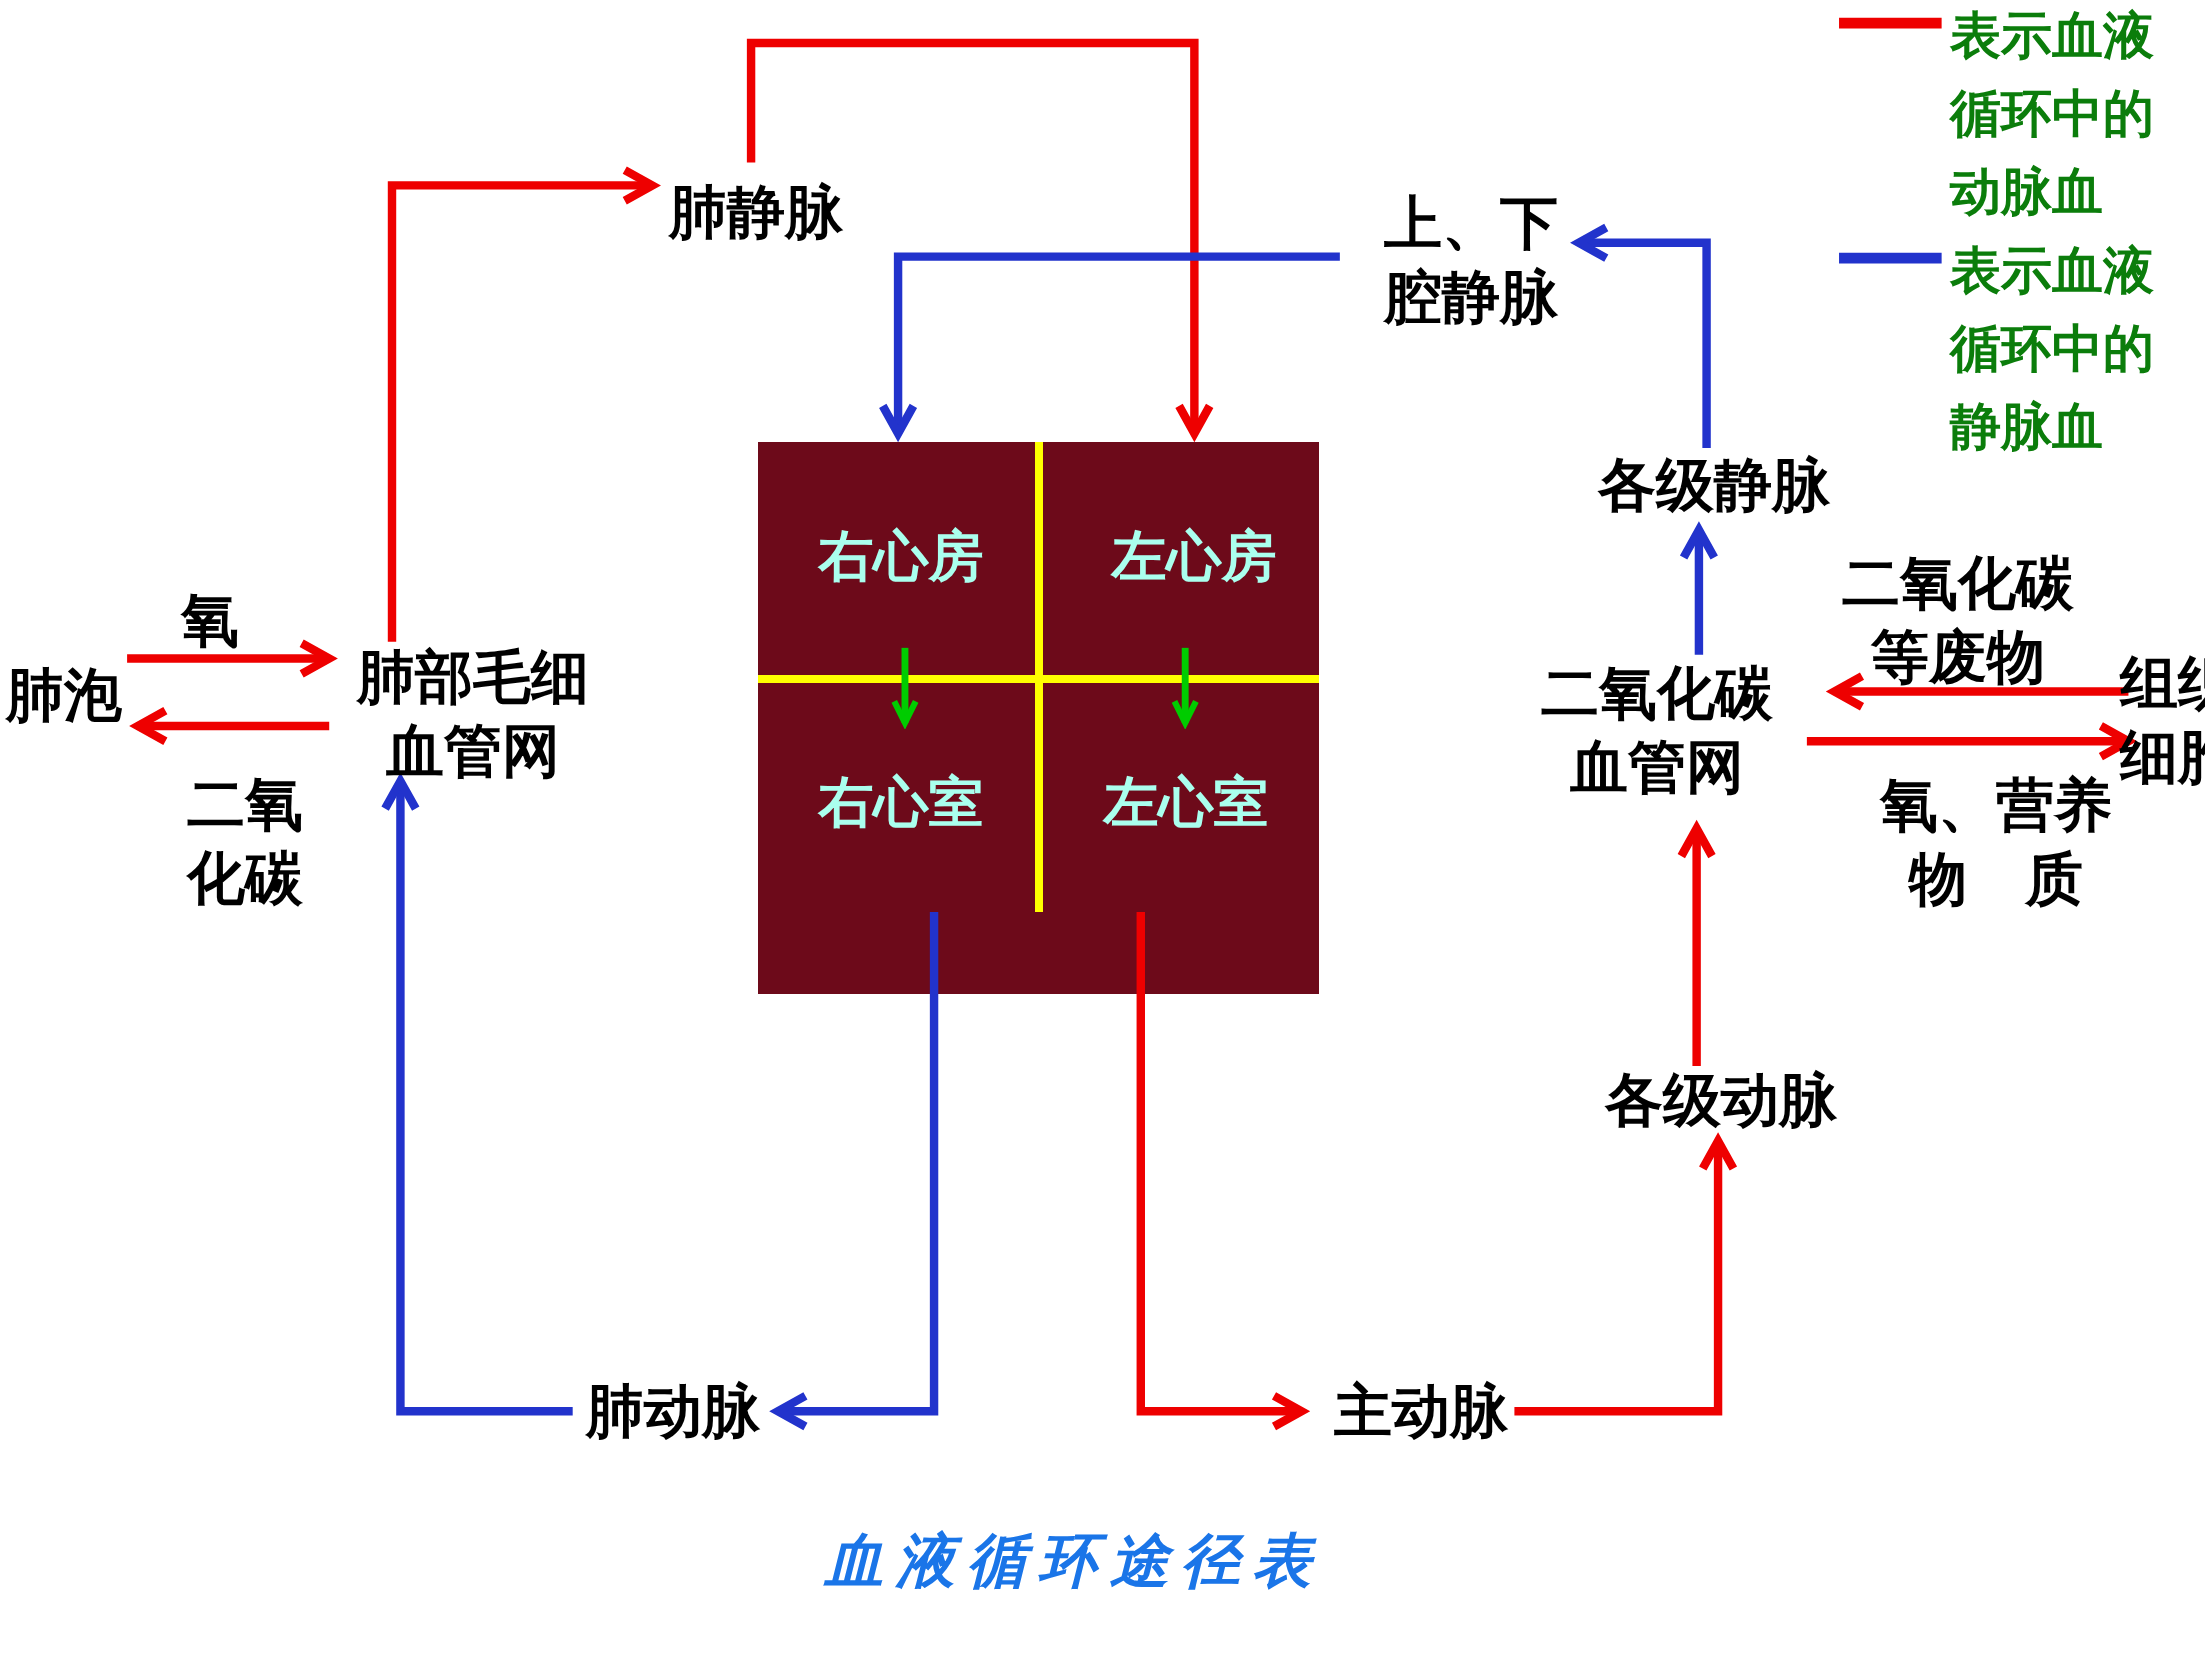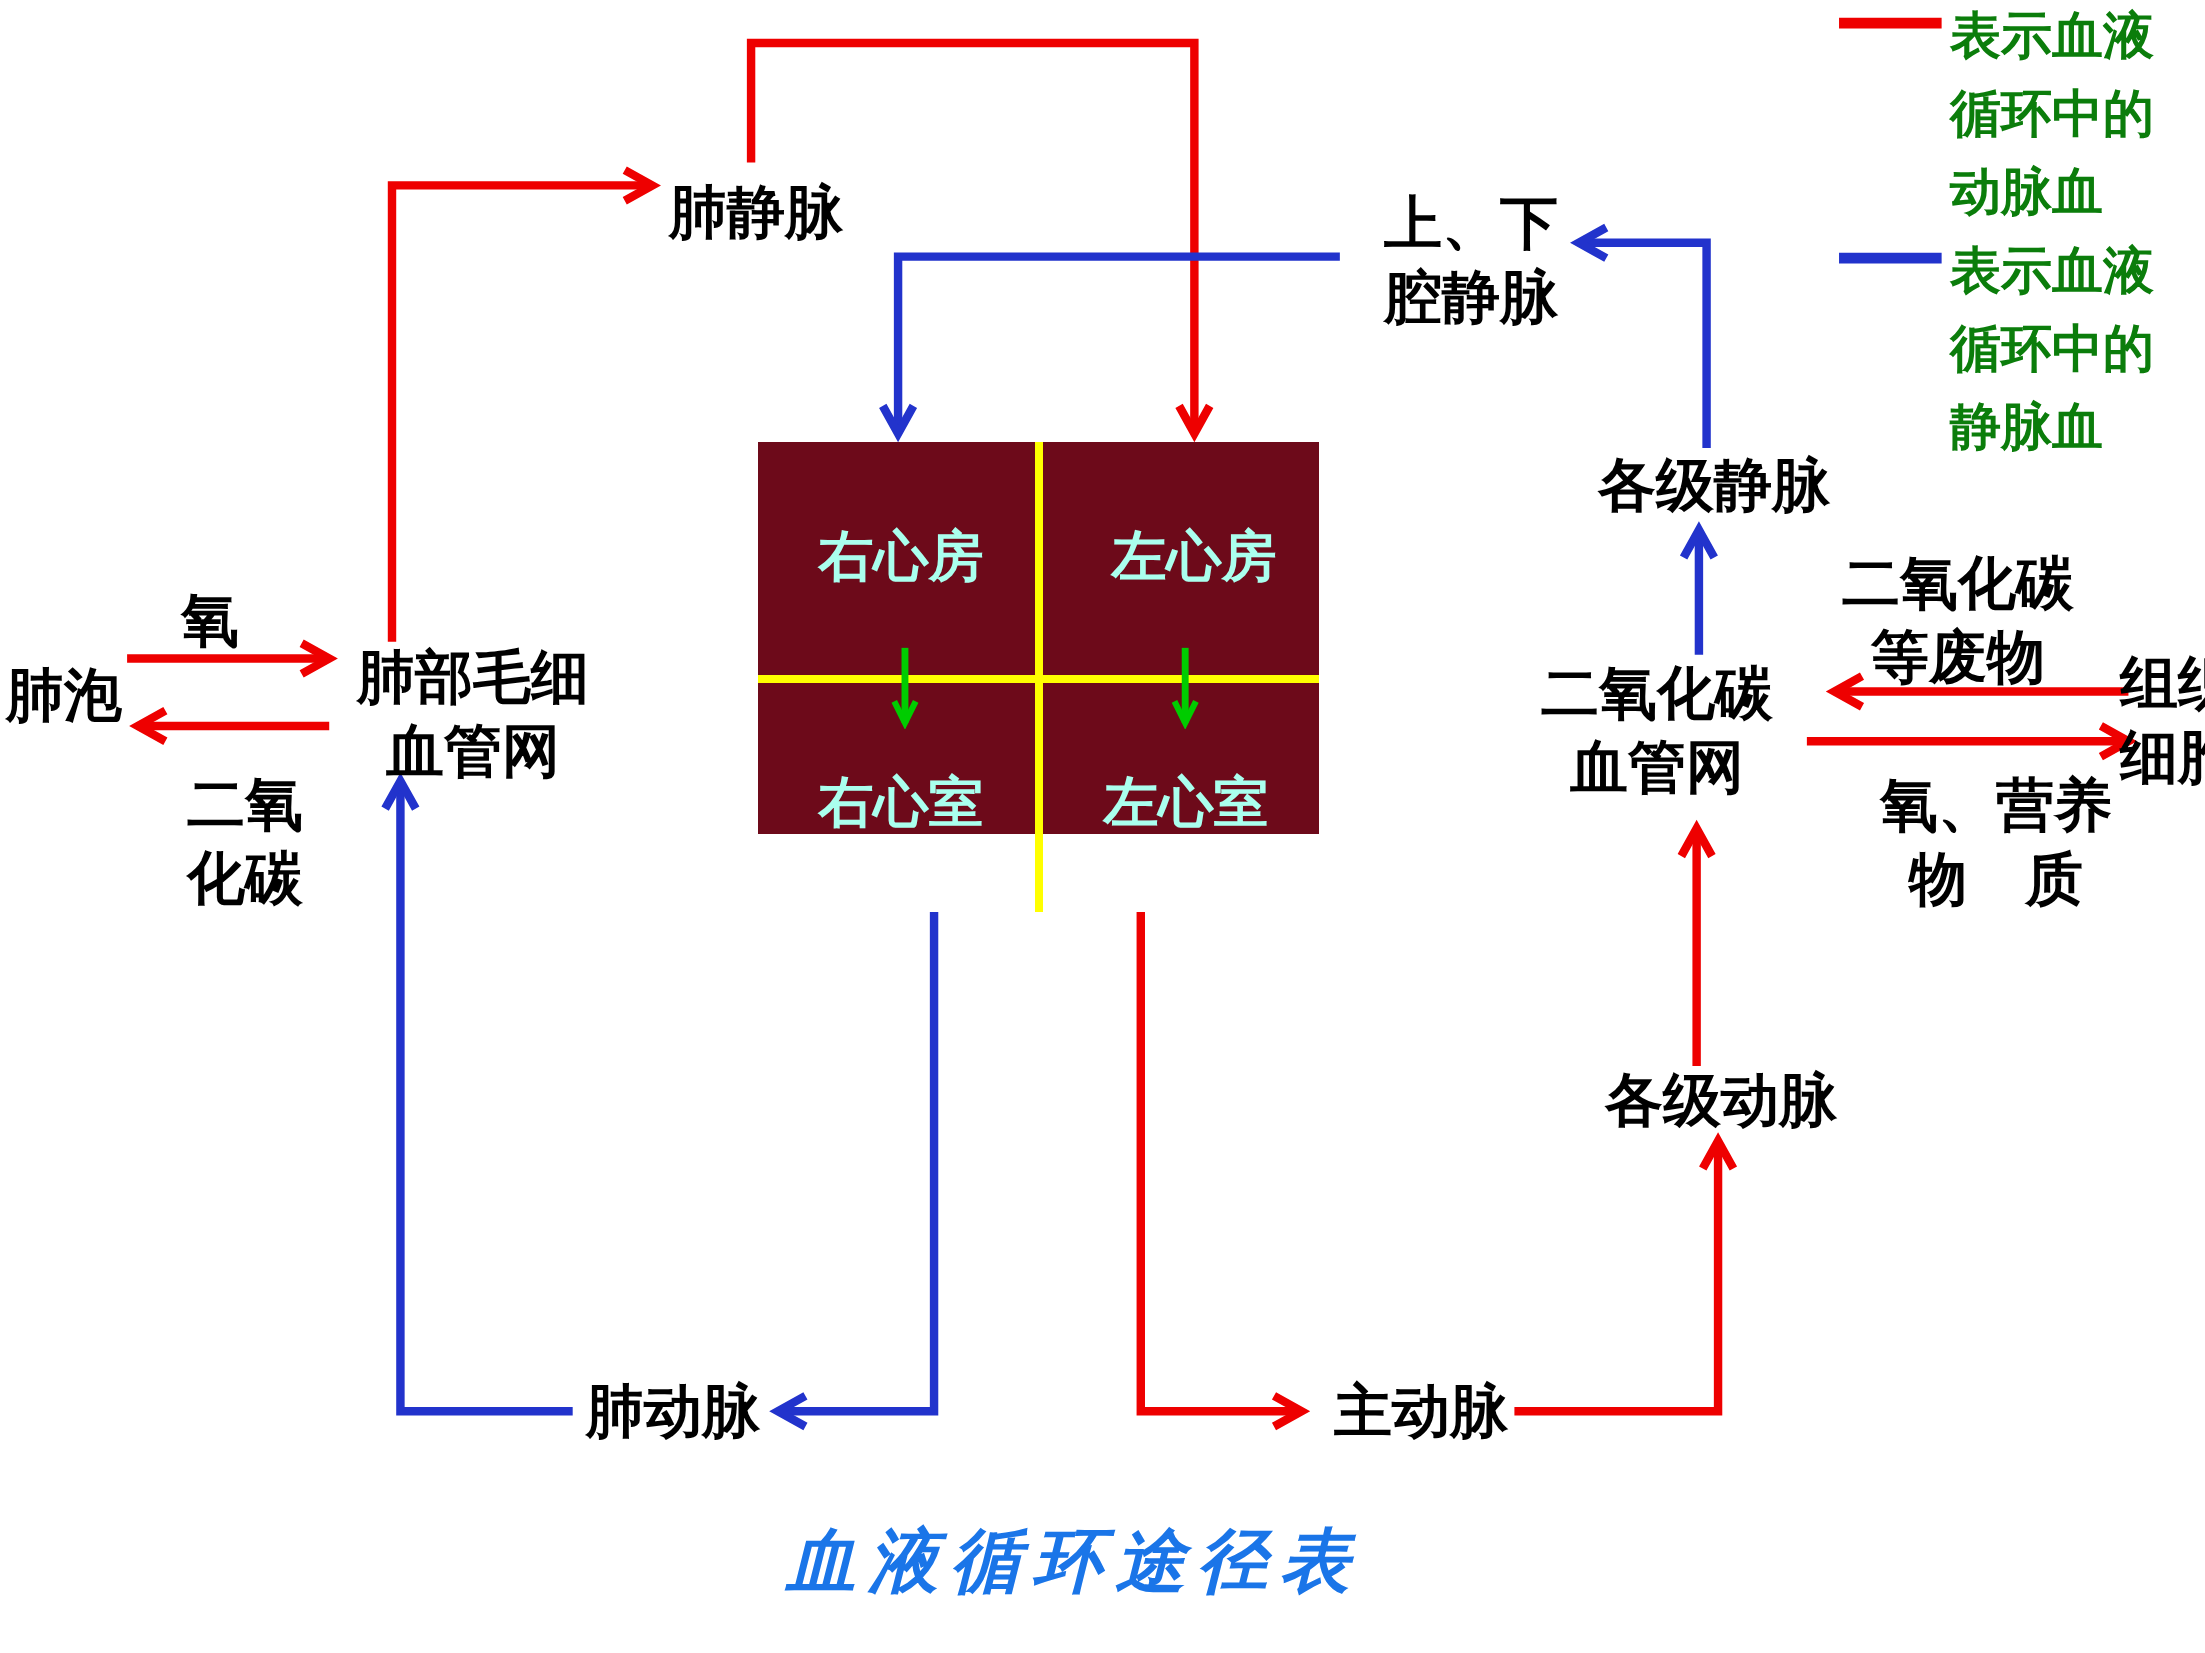--- a/index.html
+++ b/index.html
@@ -13,21 +13,21 @@
   .art { stroke: var(--c-arterial_red,#e00); }
   .ven { stroke: var(--c-venous_blue,#23c); }
   .grn { stroke: var(--c-flow_arrow_green,#0c0); stroke-width:9px !important; }
   .thick { stroke-width:14px !important; }
   marker path { fill:none; }
   #m-art path { stroke: var(--c-arterial_red,#e00); stroke-width:11px; }
   #m-ven path { stroke: var(--c-venous_blue,#23c); stroke-width:11px; }
   #m-grn path { stroke: var(--c-flow_arrow_green,#0c0); stroke-width:8px; }
 
   .heart {
-    position:absolute; left:758px; top:442px; width:561px; height:392px;
+    position:absolute; left:758px; top:442px; width:561px; height:552px;
     background: var(--c-heart_background,#6d0a1a); z-index:1;
   }
   .heart .vdiv { position:absolute; left:277px; top:0; width:7.7px; height:470px; background:var(--c-heart_divider_yellow,#ff0); }
   .heart .hdiv { position:absolute; left:0; top:233px; width:561px; height:7.7px; background:var(--c-heart_divider_yellow,#ff0); }
   .chamber {
     position:absolute; transform:translate(-50%,-50%);
     color: var(--c-chamber_text_cyan,#aaffee);
     font-size:55px; font-weight:bold; white-space:nowrap; z-index:3;
   }
   .lbl {
@@ -36,21 +36,21 @@
     font-size:58px; font-weight:bold; line-height:1.28; text-align:center;
     white-space:nowrap; z-index:3;
   }
   .legend-text {
     position:absolute; color: var(--c-legend_text_green,#0b7d0b);
     font-size:51px; font-weight:bold; line-height:78px; white-space:nowrap; z-index:3;
   }
   .title {
     position:absolute; left:1074px; top:1562px; transform:translate(-50%,-50%);
     color: var(--c-title_blue,#1a75e8);
-    font-size:70px; font-weight:bold; font-style:italic; letter-spacing:12.3px;
+    font-size:59px; font-weight:bold; font-style:italic; letter-spacing:12.3px;
     white-space:nowrap; z-index:3;
   }
 </style>
 </head>
 <body>
 
 <div class="canvas">
 
   <svg class="wires" width="2205" height="1654" viewBox="0 0 2880 2160">
     <defs>

